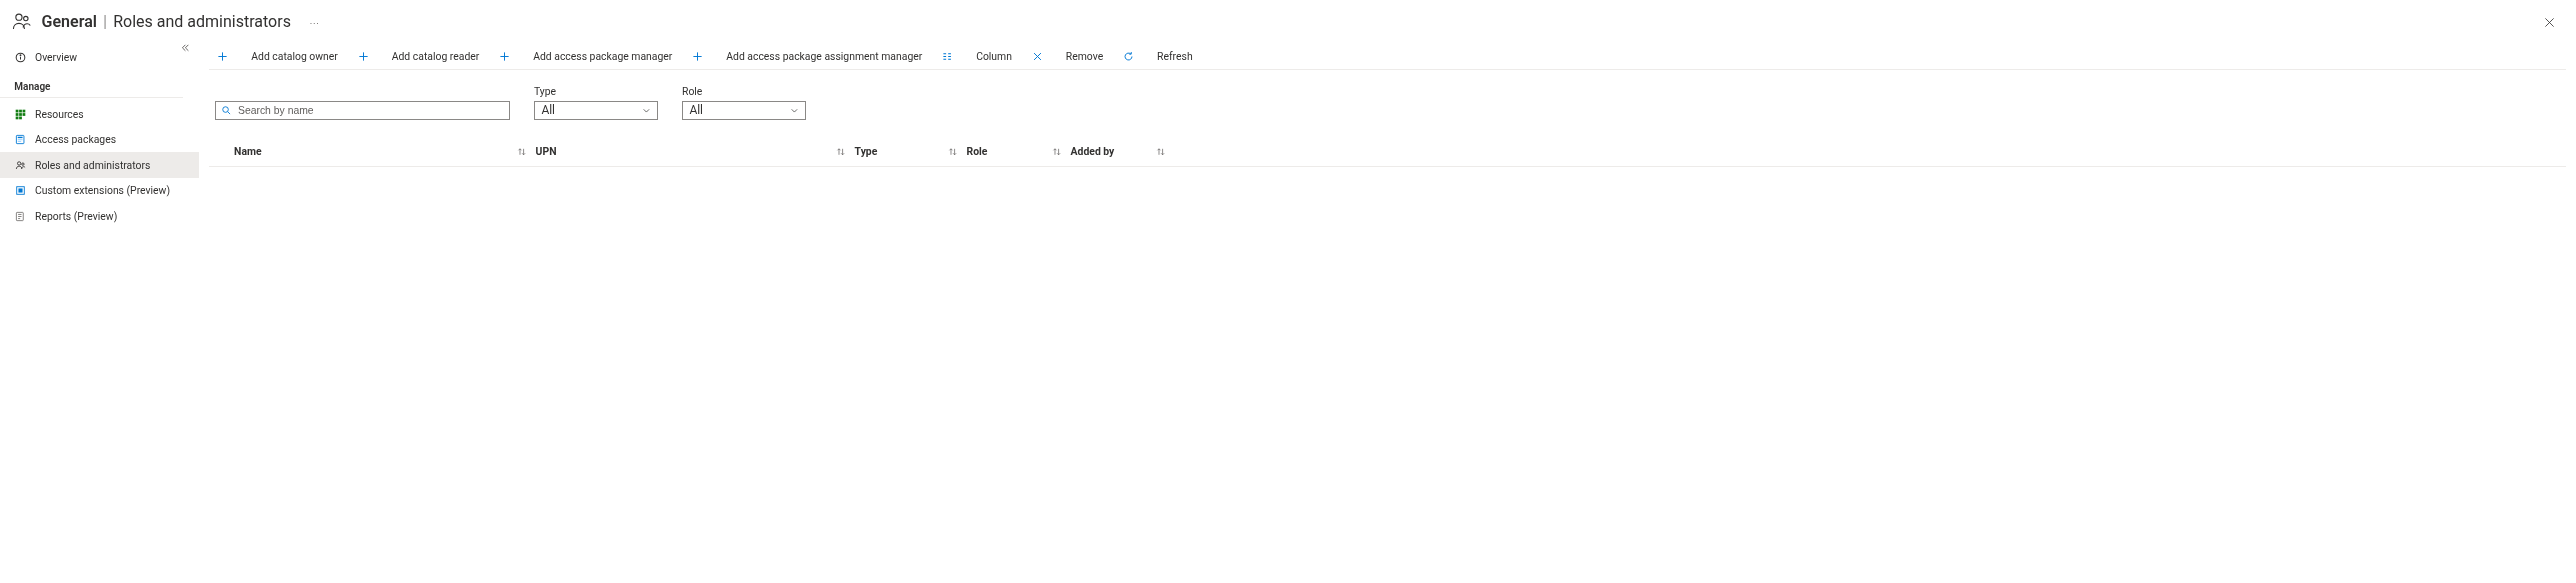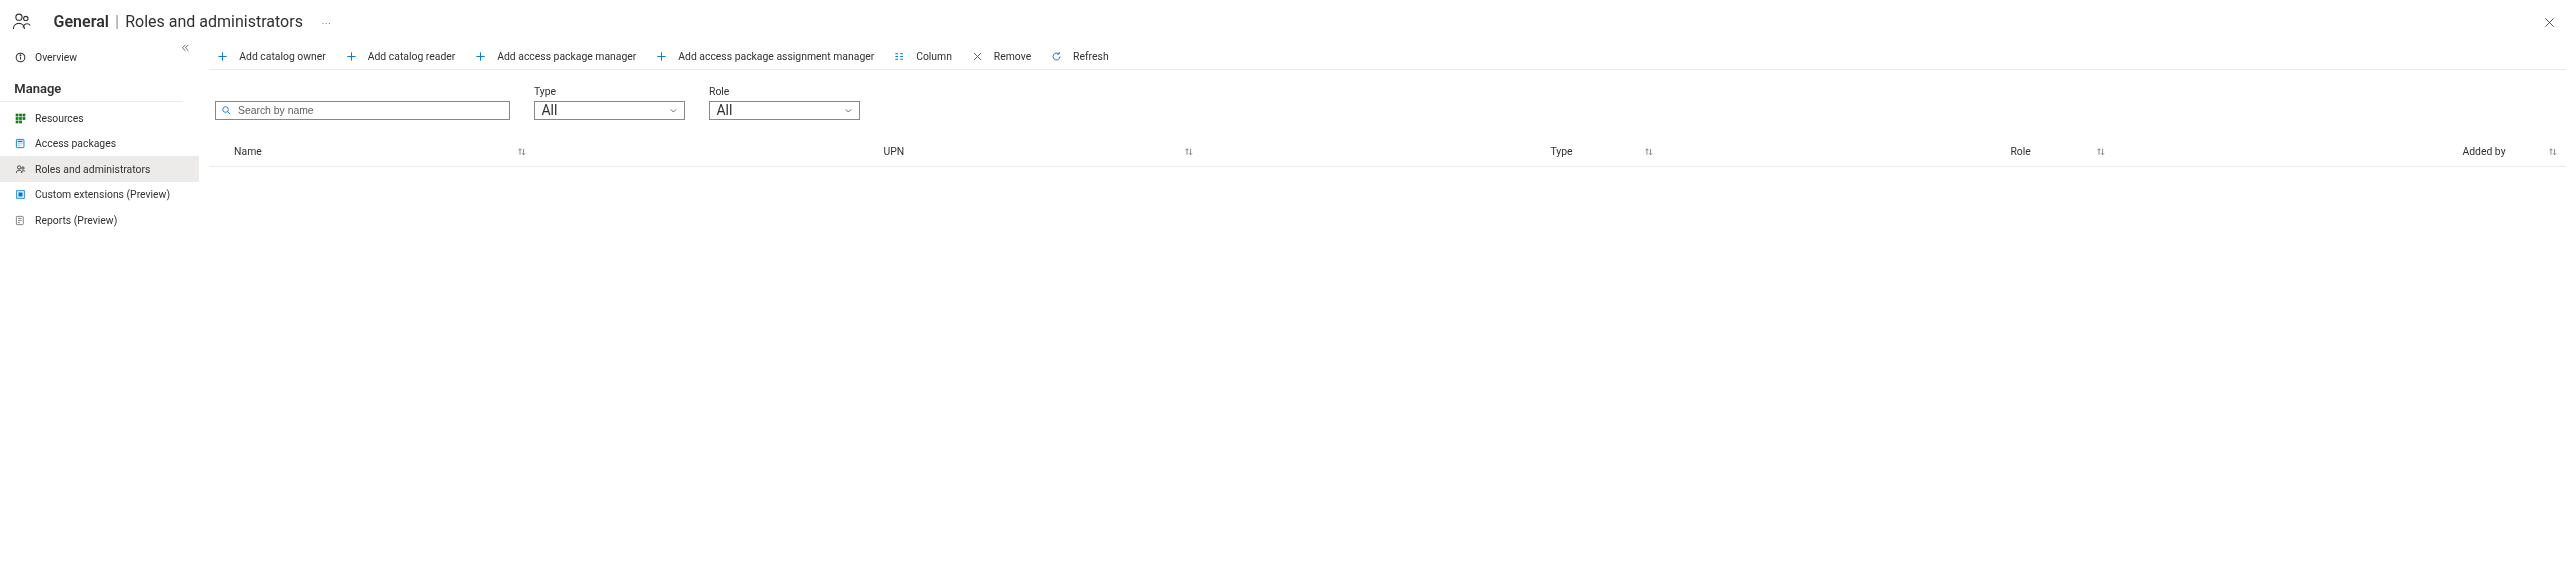--- a/index.html
+++ b/index.html
@@ -21,21 +21,21 @@
     display: flex;
     align-items: flex-start;
   }
   .header .hicon {
     width: 24px; height: 24px;
     margin-right: 8px;
     margin-top: 3.2px;
     flex-shrink: 0;
     color: #323130;
   }
-  .header .titles { flex: 1 1 auto; margin-left: 12px; }
+  .header .titles { flex: 1 1 auto; }
   .header .title-line { display: flex; align-items: center; gap: 4.8px;}
   .header .title {
     font-size: 16px;
     font-weight: 600;
   }
   .header .sep {
     font-size: 16px;
     font-weight: 300;
     color: #605e5c;
     margin: 0 1.6px;
@@ -91,21 +91,21 @@
     font-size: 10.4px;
     color: #323130;
   }
   .nav-item.selected { background: #edebe9; }
   .nav-item .ni-icon {
     width: 12.7px; height: 12.7px;
     display:flex;align-items:center;justify-content:center;
     flex-shrink:0;
   }
   .section-header {
-    font-size: 13px;
+    font-size: 10px;
     font-weight: 600;
     color: #323130;
     padding: 11px 8px 4.8px 14.3px;
     border-bottom: 0.8px solid #edebe9;
     margin-bottom: 3.2px;
     margin-right: 16px;
   }
 
   .main {
     flex: 1 1 auto;
@@ -116,21 +116,21 @@
     align-items: center;
     gap: 16px;
     height: 32px;
     border-bottom: 0.8px solid #edebe9;
     padding-left: 6.4px;
     padding-top: 4.8px;
   }
   .tb-btn {
     display: inline-flex;
     align-items: center;
-    gap: 10px;
+    gap: 22px;
     font-size: 10.4px;
     color: #323130;
     cursor: pointer;
     height: 25.5px;
     padding: 0 1.6px;
   }
   .tb-btn .tb-icon {
     width: 12.7px; height: 12.7px;
     display:flex;align-items:center;justify-content:center;
     color:#0078d4;
@@ -157,38 +157,37 @@
     flex:1;
     color:#323130;
     background:transparent;
   }
   .search input::placeholder { color:#605e5c; }
   .filter-field { display:flex; flex-direction:column; gap:3.2px;}
   .filter-field .flabel { font-size:10.4px; color:#323130; }
   .select {
     display:flex;align-items:center;justify-content:space-between;
     border:0.8px solid #8a8886;
-    height:19px;width:151px;
+    height:19px;width:124px;
     padding: 0 6.4px;
-    font-size:14px;
+    font-size:12px;
     cursor:pointer;
   }
 
   .grid {
     margin-top: 17.5px;
     border-bottom: 0.8px solid #edebe9;
   }
   .grid-header {
     display:flex;
     align-items:center;
     height:29px;
     font-size:10.4px;
-    font-weight:400;
+    font-weight:700;
     color:#323130;
-    justify-content:space-between;
   }
   .gh-cell {
     display:flex;align-items:center;gap:9.6px;
   }
   .gh-cell .sort {
     color:#605e5c;
     width:11px;height:11px;
     display:flex;align-items:center;justify-content:center;
   }
   .c-name { padding-left: 25.5px; width: 327px; justify-content:space-between; padding-right:8px;}

